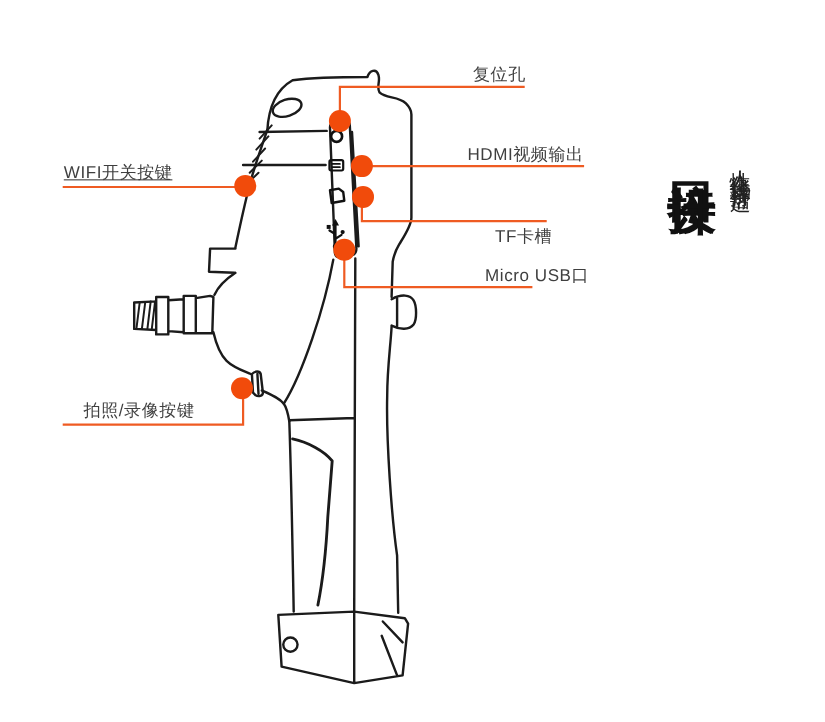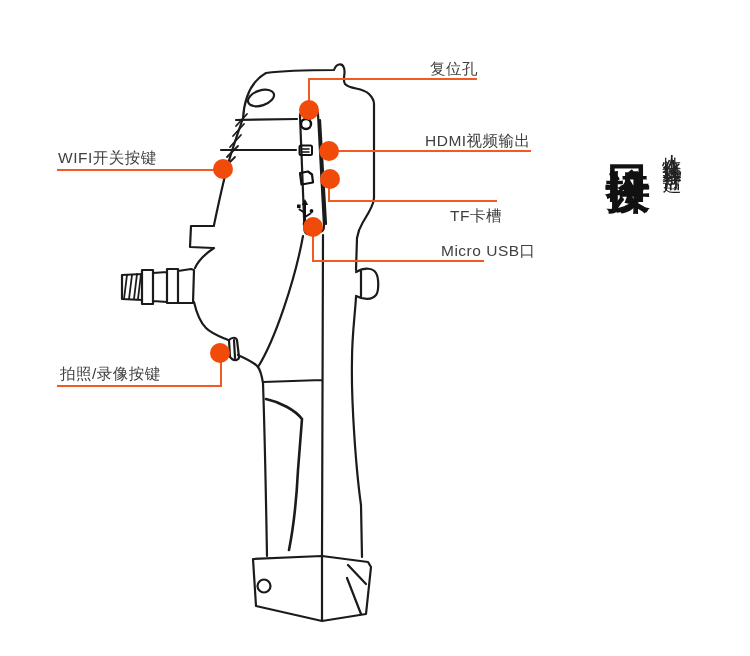--- a/index.html
+++ b/index.html
@@ -124,19 +124,19 @@
       <circle cx="313" cy="227" r="10"></circle>
       <circle cx="223" cy="169" r="10"></circle>
       <circle cx="220" cy="353" r="10"></circle>
     </g>
   </svg>
 
   <div class="callout-label" style="left:430px;top:60px;">复位孔</div>
   <div class="callout-label" style="left:425px;top:132px;">HDMI视频输出</div>
   <div class="callout-label" style="left:450px;top:182px;margin-top:25px;">TF卡槽</div>
   <div class="callout-label" style="left:397px;top:242px;margin-left:44px;">Micro USB口</div>
-  <div class="callout-label" style="left:58px;top:149px;">WIFI开关按键</div>
-  <div class="callout-label" style="left:60px;top:365px;">拍照/录像按键</div>
+  <div class="callout-label" style="left:58px;top:149px;text-decoration:underline;">WIFI开关按键</div>
+  <div class="callout-label" style="left:76px;top:365px;">拍照/录像按键</div>
 
   <div class="v-title">接口设计</div>
   <div class="v-subtitle">人性化设计手持舒适</div>
 
 </div>
 
 </body></html>

